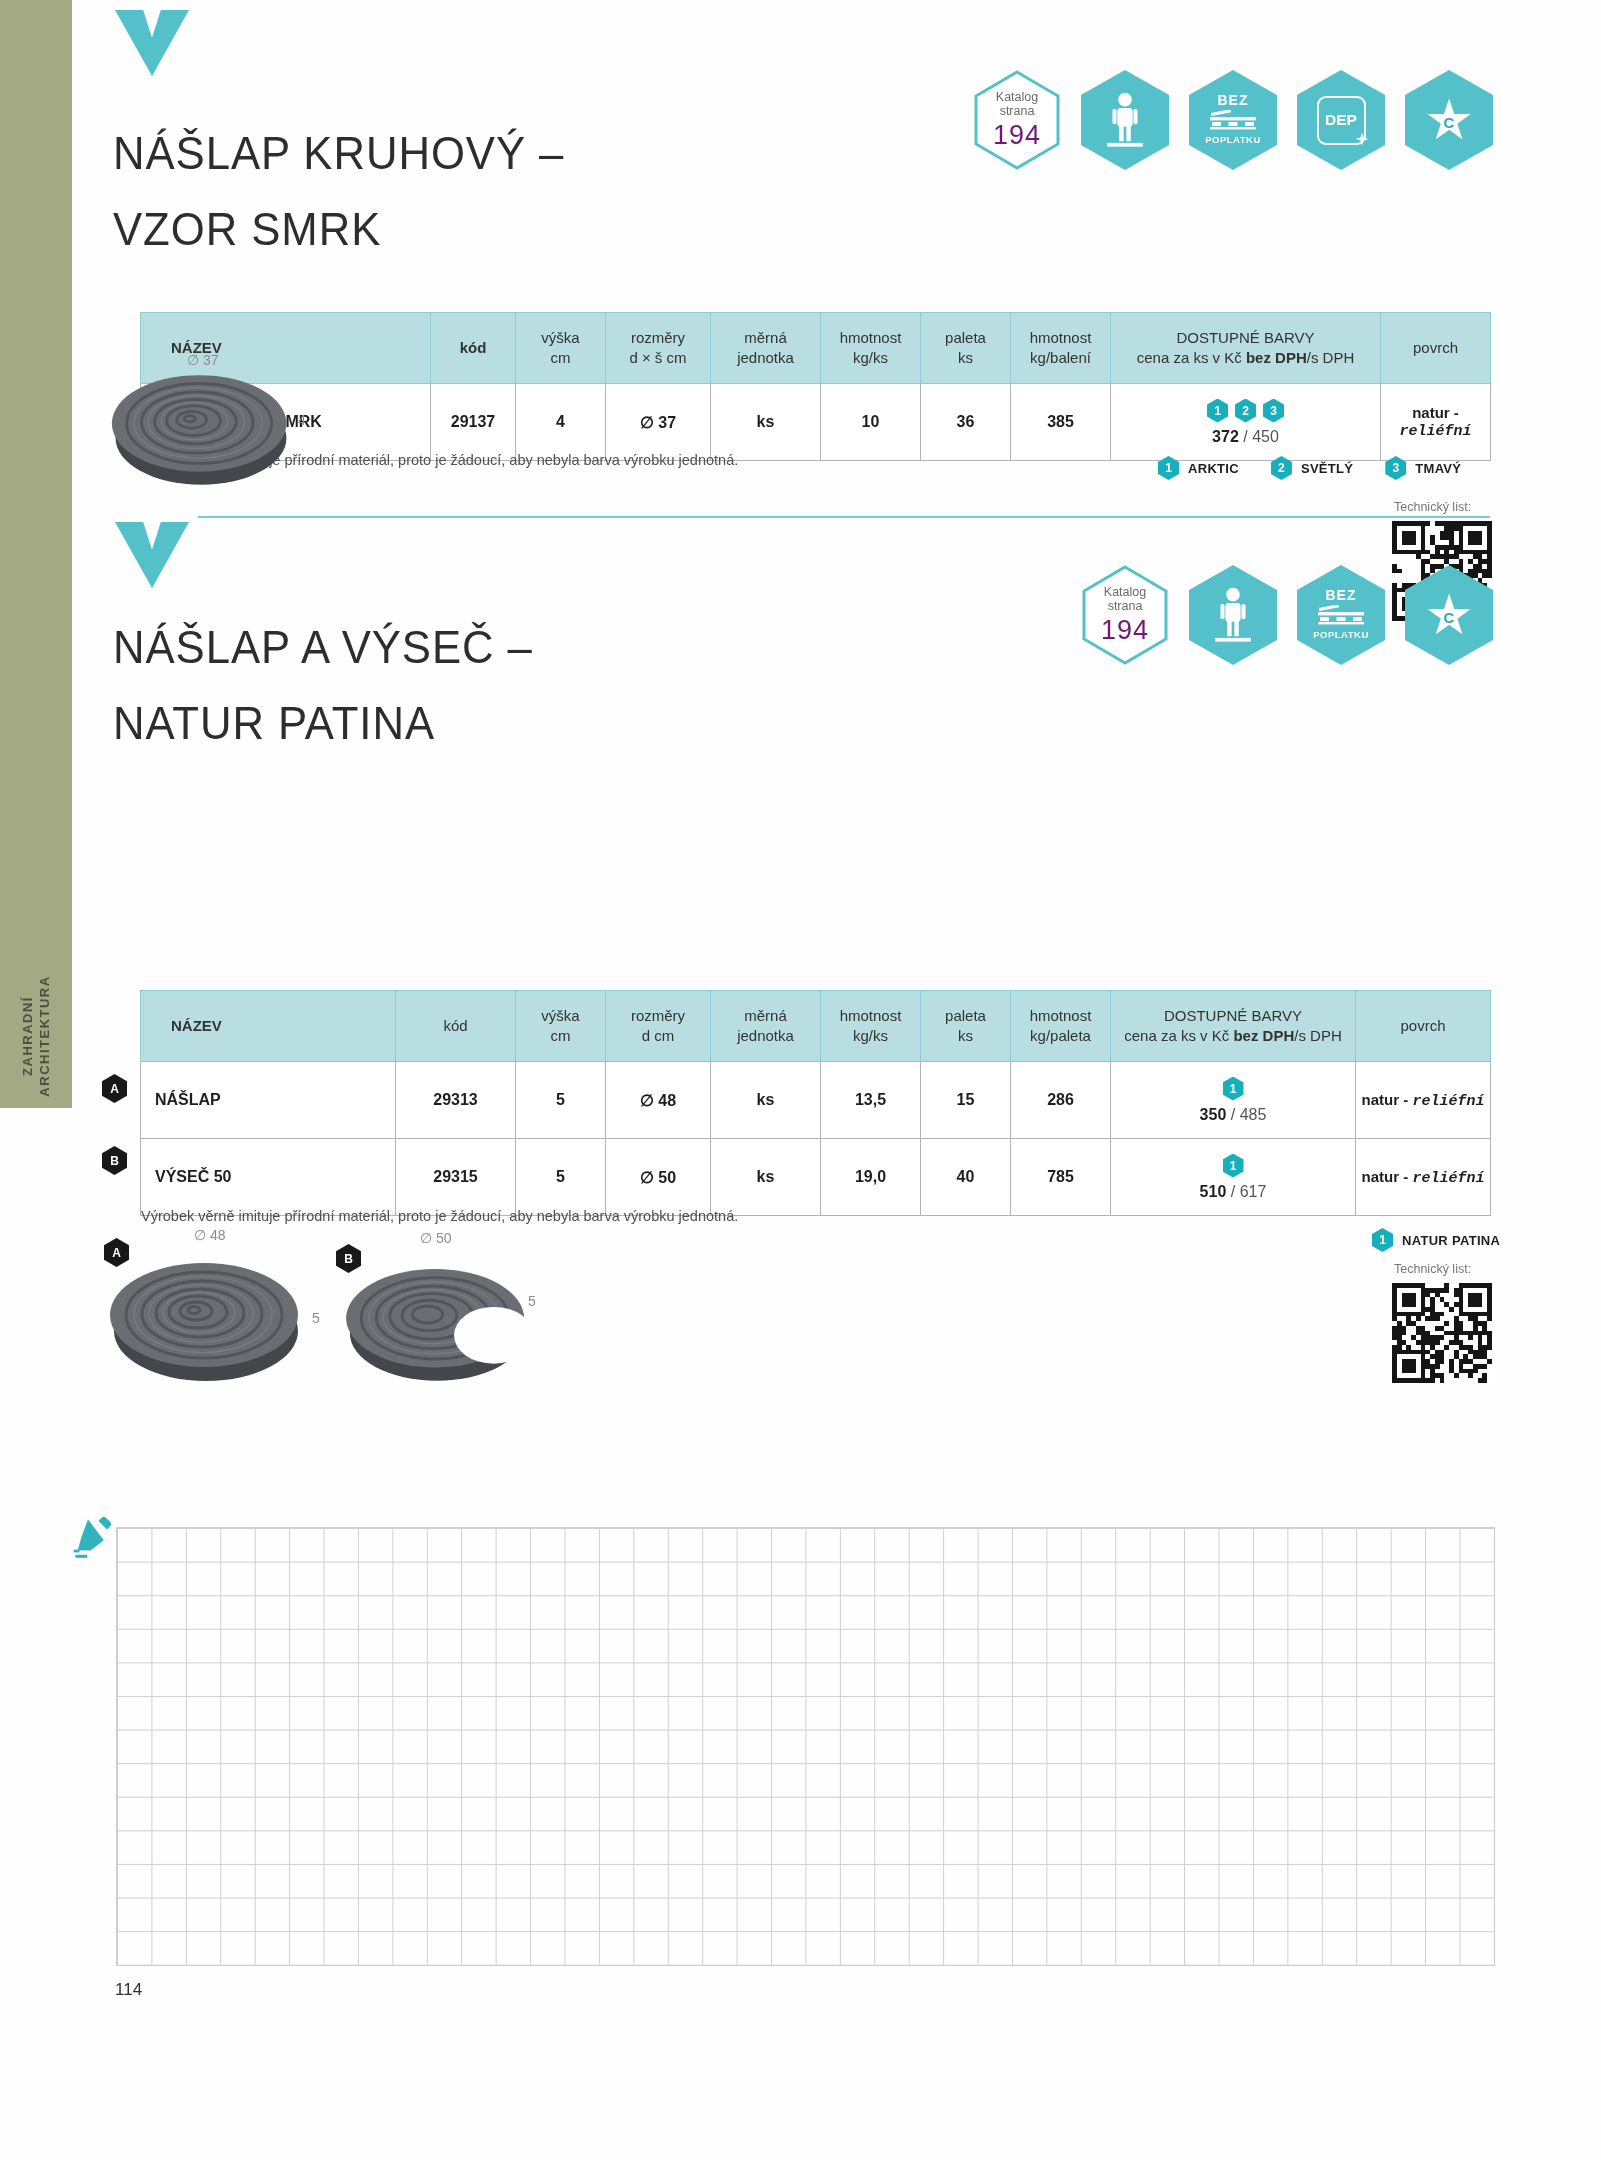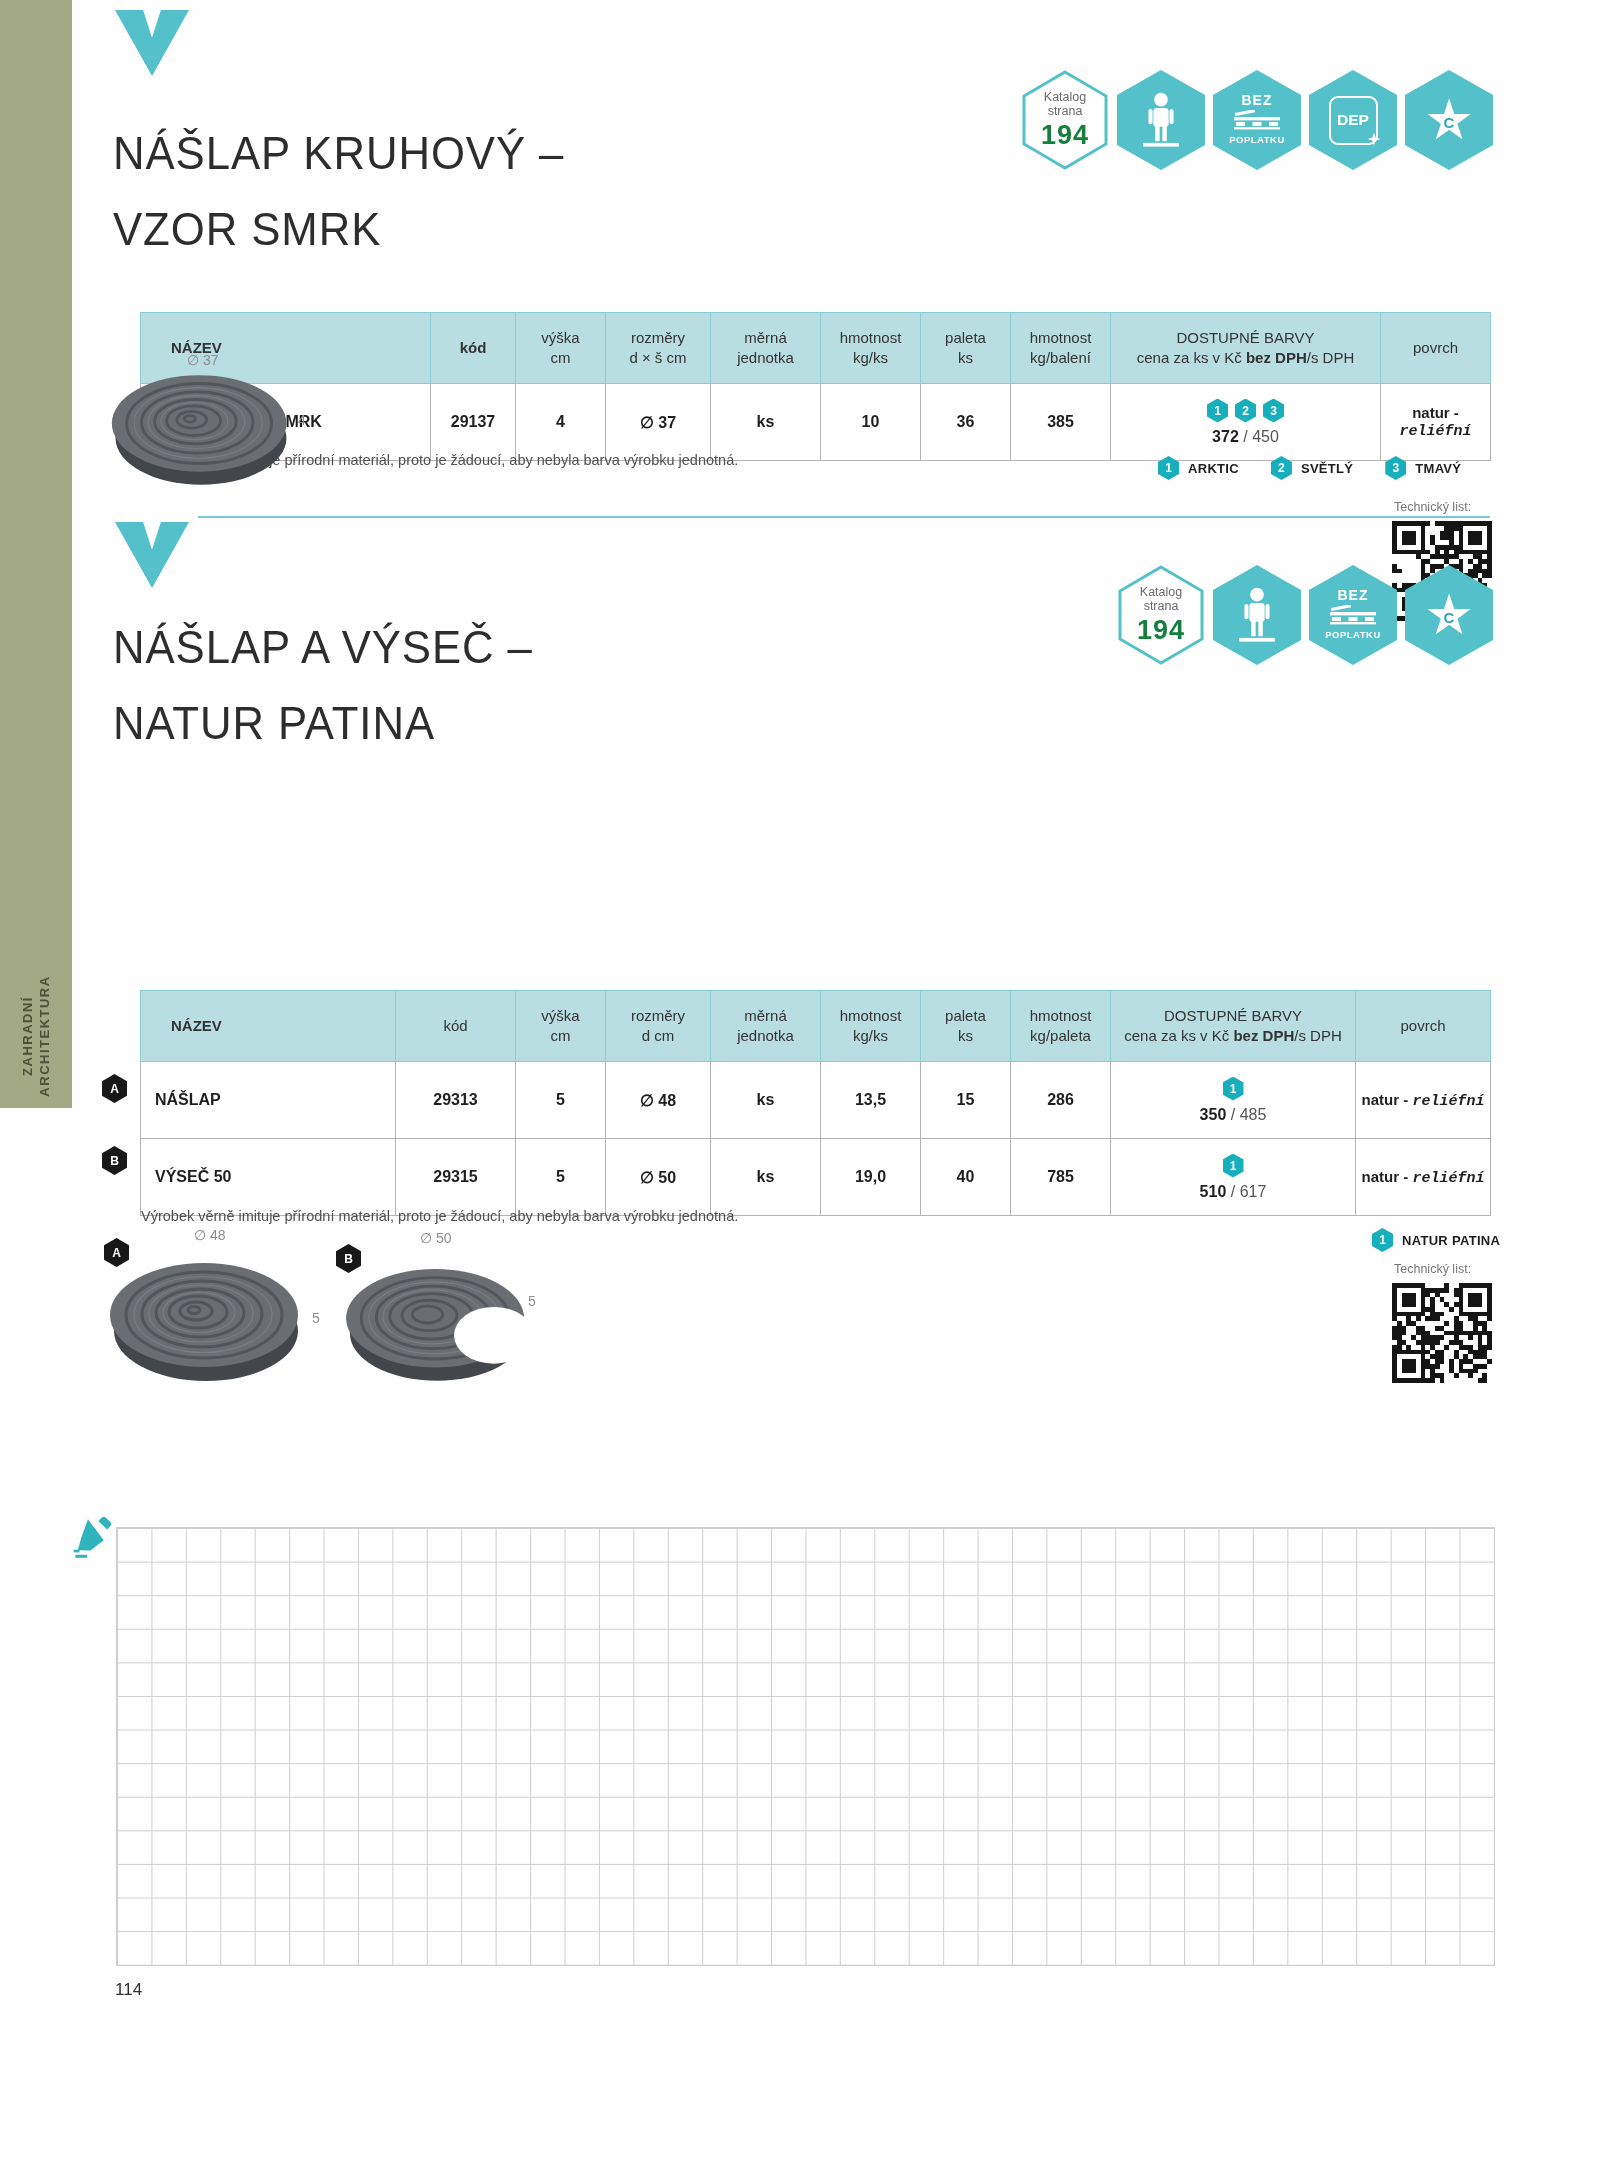--- a/index.html
+++ b/index.html
@@ -14,28 +14,28 @@
 
   
   .chev{position:absolute;width:74px;height:66px;background:#54c0c9;
         clip-path:polygon(0 0,38% 0,50% 42%,62% 0,100% 0,50% 100%);}
 
   
   .sectitle{position:absolute;left:113px;font-size:47px;letter-spacing:1px;color:#2d2d2d;
         line-height:76px;transform:scaleX(.93);transform-origin:left top;white-space:nowrap;font-weight:normal;}
 
   
-  .badgerow{position:absolute;right:108px;display:flex;gap:8px;}
+  .badgerow{position:absolute;right:108px;display:flex;gap:20px;}
   .hexbadge{position:relative;width:88px;height:100px;}
   .hexfill{position:absolute;inset:0;background:#54c0c9;
         clip-path:polygon(50% 0,100% 25%,100% 75%,50% 100%,0 75%,0 25%);}
   .hexoutline{position:absolute;inset:0;}
   .hexcontent{position:absolute;inset:0;display:flex;flex-direction:column;align-items:center;justify-content:center;}
   .kat-small{font-size:12.5px;color:#6b6b6b;line-height:14px;text-align:center;}
-  .kat-num{font-size:27px;font-weight:bold;color:#15803d;margin-top:2px;letter-spacing:1px;}
+  .kat-num{font-size:27px;font-weight:normal;color:#701a75;margin-top:2px;letter-spacing:1px;}
   .bez-txt{color:#fff;font-weight:bold;font-size:14px;letter-spacing:1px;line-height:13px;}
   .bez-txt.small{font-size:9.5px;letter-spacing:.5px;}
   .depbox{width:45px;height:45px;border:2.5px solid #fff;border-radius:9px;display:flex;align-items:center;
         justify-content:center;font-weight:bold;color:#fff;font-size:15.5px;position:relative;}
   .sparkle{position:absolute;right:-5px;bottom:-3px;width:13px;height:13px;background:#fff;
         clip-path:polygon(50% 0,62% 38%,100% 50%,62% 62%,50% 100%,38% 62%,0 50%,38% 38%);}
   .star-glyph{font-size:56px;color:#fff;line-height:1;}
   .star-letter{position:absolute;top:50%;left:50%;transform:translate(-50%,-38%);
         color:#2aa9b4;font-weight:bold;font-size:15px;}
 

